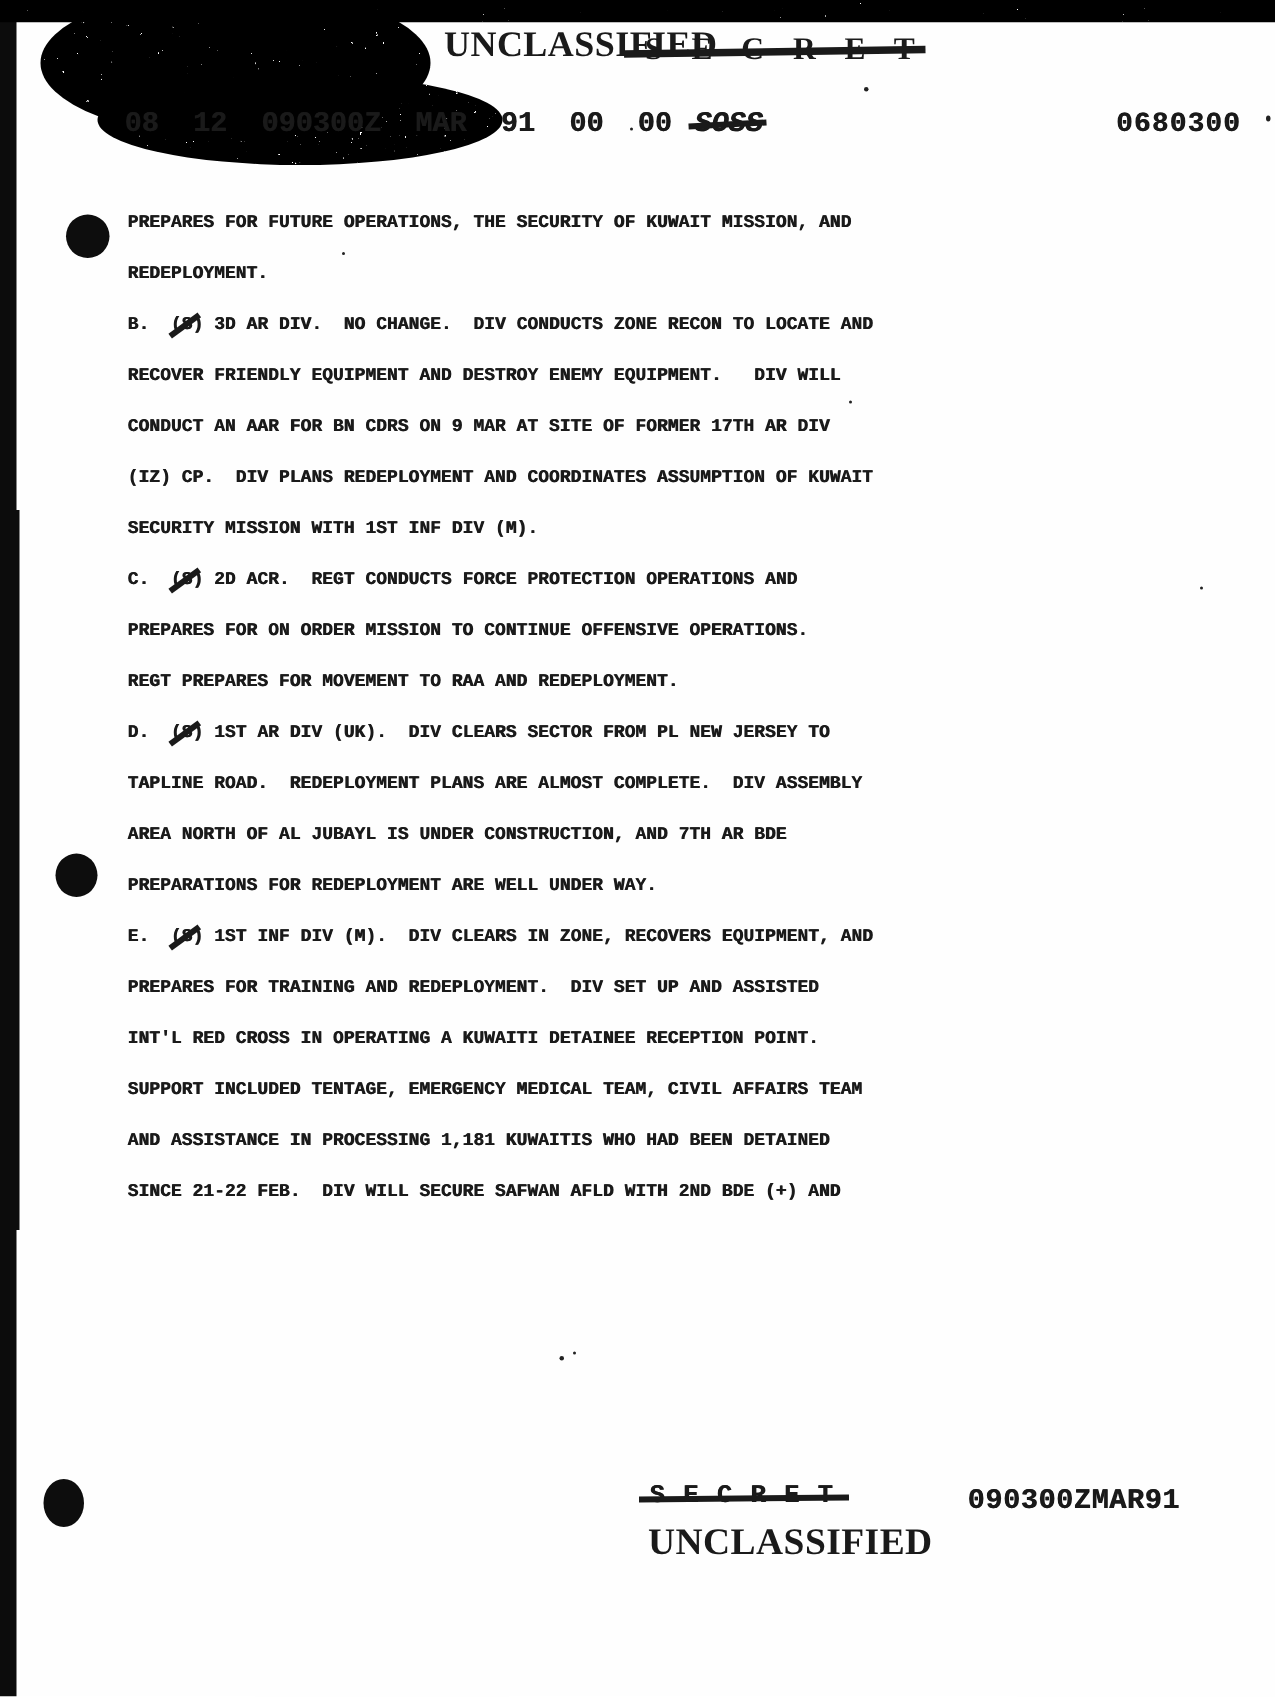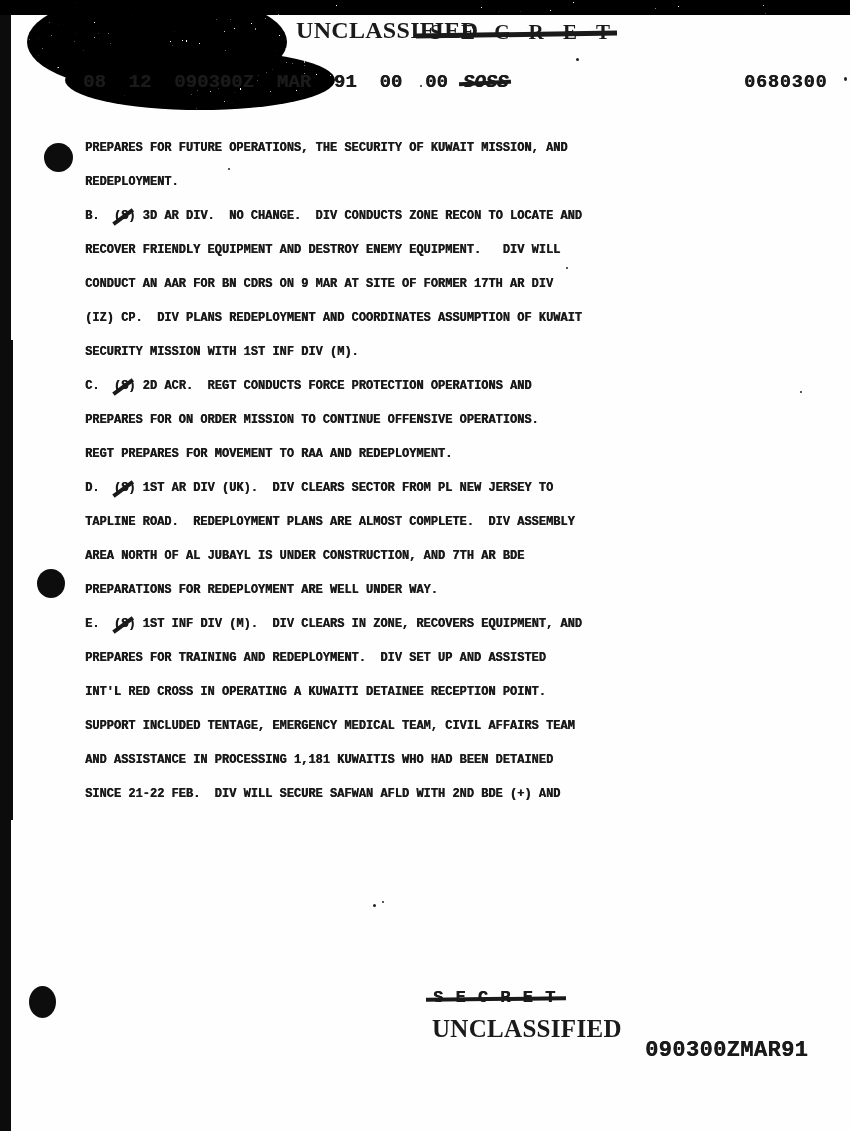--- a/index.html
+++ b/index.html
@@ -49,22 +49,22 @@
   .doc-line{height:34px;}
   .slashed{position:relative;display:inline-block;}
   .slashed::after{content:"";position:absolute;left:-3px;top:46%;width:112%;height:3.5px;
     background:var(--ink);transform:rotate(-36deg);}
 
   
   .ftr-secret{position:absolute;left:433px;top:988px;font-family:var(--font-mono);
     font-size:17px;font-weight:bold;letter-spacing:1px;white-space:pre;text-shadow:0.4px 0 0 var(--ink);}
   .ftr-secret::after{content:"";position:absolute;left:-7px;right:-10px;top:47%;height:3.8px;
     background:var(--ink);transform:rotate(-0.6deg);}
-  .ftr-dtg{position:absolute;left:645px;top:1038px;font-family:var(--font-mono);
-    font-size:22px;font-weight:bold;letter-spacing:0.4px;text-shadow:0.4px 0 0 var(--ink);}
+  .ftr-dtg{position:absolute;left:645px;top:989px;font-family:var(--font-mono);
+    font-size:19px;font-weight:bold;letter-spacing:0.4px;text-shadow:0.4px 0 0 var(--ink);}
   .ftr-unclass{position:absolute;left:432px;top:1015px;font-family:var(--font-serif);
     font-size:25px;font-weight:bold;letter-spacing:0.3px;}
 </style>
 </head>
 <body>
 
 <div class="page">
 
   <div class="edge-strip"></div>
   <div class="edge-strip-wide"></div>

